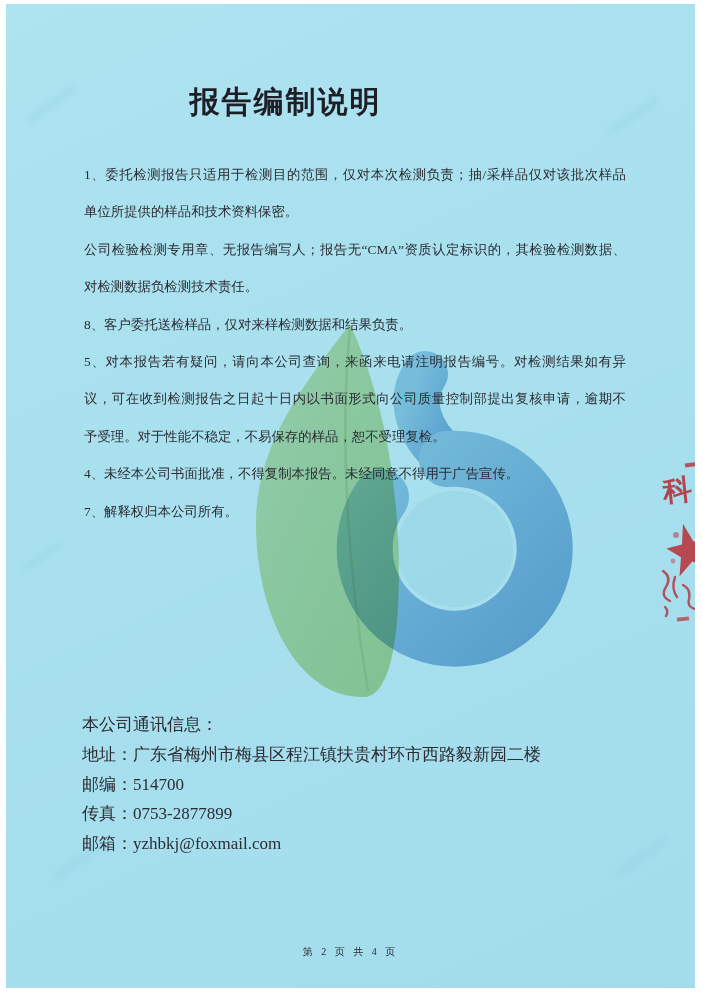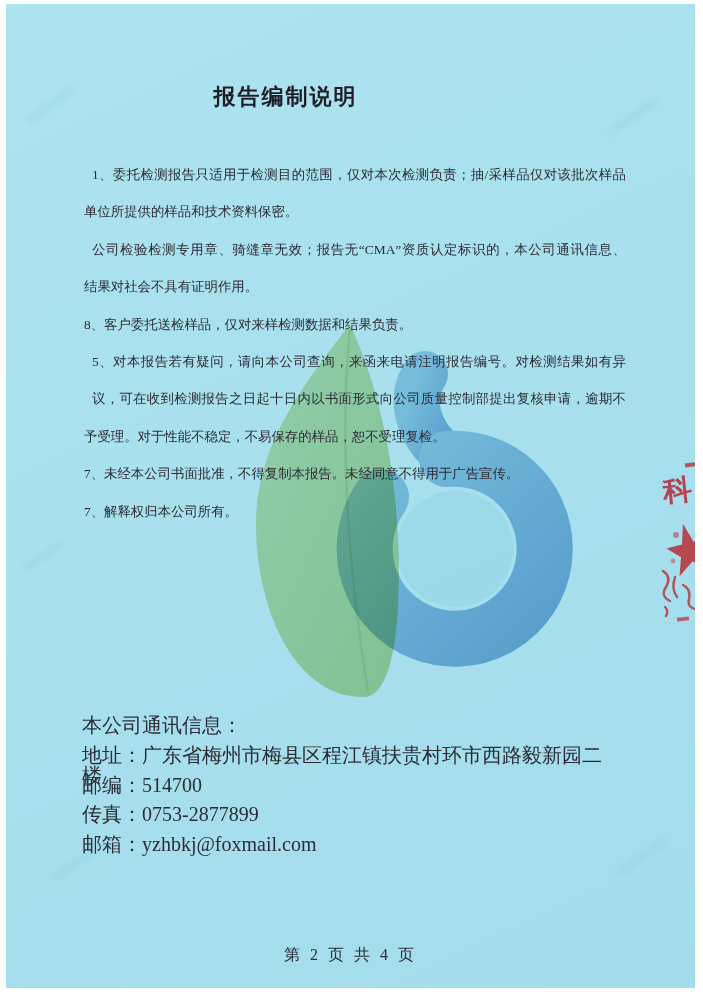--- a/index.html
+++ b/index.html
@@ -14,32 +14,32 @@
   }
   
   .tex{position:absolute;background:#97d6e7;opacity:.4;filter:blur(2px);border-radius:4px;}
 
   
   .logo{position:absolute;left:234px;top:295px;width:360px;height:420px;pointer-events:none;}
 
   .title{
     position:absolute;left:0;top:78px;width:559px;text-align:center;
     font-family:"Liberation Sans","DejaVu Sans",sans-serif;
-    font-size:22px;font-weight:700;letter-spacing:2px;color:#1e1e26;
+    font-size:30px;font-weight:700;letter-spacing:2px;color:#1e1e26;
   }
   .notes{position:absolute;left:78px;top:161px;width:542px;color:#2c2c34;font-size:13.4px;}
   .note-line{height:37.4px;line-height:20px;overflow:hidden;}
-  .note-line.just{text-align:justify;text-align-last:justify;text-justify:inter-character;margin-left:8px;}
+  .note-line.just{text-align:justify;text-align-last:justify;text-justify:inter-character;}
 
-  .contact{position:absolute;left:76px;top:711px;width:520px;color:#2c2c34;font-size:20px;}
+  .contact{position:absolute;left:76px;top:711px;width:520px;color:#2c2c34;font-size:17px;}
   .contact-line{height:29.8px;line-height:20px;}
 
   .footer{
     position:absolute;left:0;top:941px;width:689px;text-align:center;
-    font-size:16px;letter-spacing:3px;color:#2c2c34;
+    font-size:10px;letter-spacing:3px;color:#2c2c34;
   }
 
   
   .stamp{position:absolute;right:0;top:455px;width:46px;height:168px;overflow:hidden;}
   .stamp-char{
     position:absolute;left:14px;top:12px;color:#b5303a;font-size:29px;
     transform:rotate(-6deg);opacity:.88;font-weight:600;
   }
 </style>
 </head>
@@ -74,27 +74,27 @@
       <path d="M185,75 C168,100 178,134 206,157" fill="none" stroke="url(#blueg)" stroke-width="46" stroke-linecap="round"></path>
       <path d="M207,160 A90,90 0 1 1 141,198" fill="none" stroke="url(#blueg)" stroke-width="56" stroke-linecap="round"></path>
     </g>
   </svg>
 
   <div class="title">报告编制说明</div>
 
   <div class="notes">
     <div class="note-line just">1、委托检测报告只适用于检测目的范围，仅对本次检测负责；抽/采样品仅对该批次样品</div>
     <div class="note-line">单位所提供的样品和技术资料保密。</div>
-    <div class="note-line just">公司检验检测专用章、骑缝章无效；报告无“CMA”资质认定标识的，本公司通讯信息、</div>
-    <div class="note-line">结果对社会不具有证明作用。</div>
+    <div class="note-line just">公司检验检测专用章、无报告编写人；报告无“CMA”资质认定标识的，其检验检测数据、</div>
+    <div class="note-line">对检测数据负检测技术责任。</div>
     <div class="note-line">8、客户委托送检样品，仅对来样检测数据和结果负责。</div>
     <div class="note-line just">5、对本报告若有疑问，请向本公司查询，来函来电请注明报告编号。对检测结果如有异</div>
     <div class="note-line just">议，可在收到检测报告之日起十日内以书面形式向公司质量控制部提出复核申请，逾期不</div>
     <div class="note-line">予受理。对于性能不稳定，不易保存的样品，恕不受理复检。</div>
-    <div class="note-line">7、未经本公司书面批准，不得复制本报告。未经同意不得用于广告宣传。</div>
+    <div class="note-line">4、未经本公司书面批准，不得复制本报告。未经同意不得用于广告宣传。</div>
     <div class="note-line">7、解释权归本公司所有。</div>
   </div>
 
   <div class="contact">
     <div class="contact-line">本公司通讯信息：</div>
     <div class="contact-line">地址：广东省梅州市梅县区程江镇扶贵村环市西路毅新园二楼</div>
     <div class="contact-line">邮编：514700</div>
     <div class="contact-line">传真：0753-2877899</div>
     <div class="contact-line">邮箱：yzhbkj@foxmail.com</div>
   </div>

